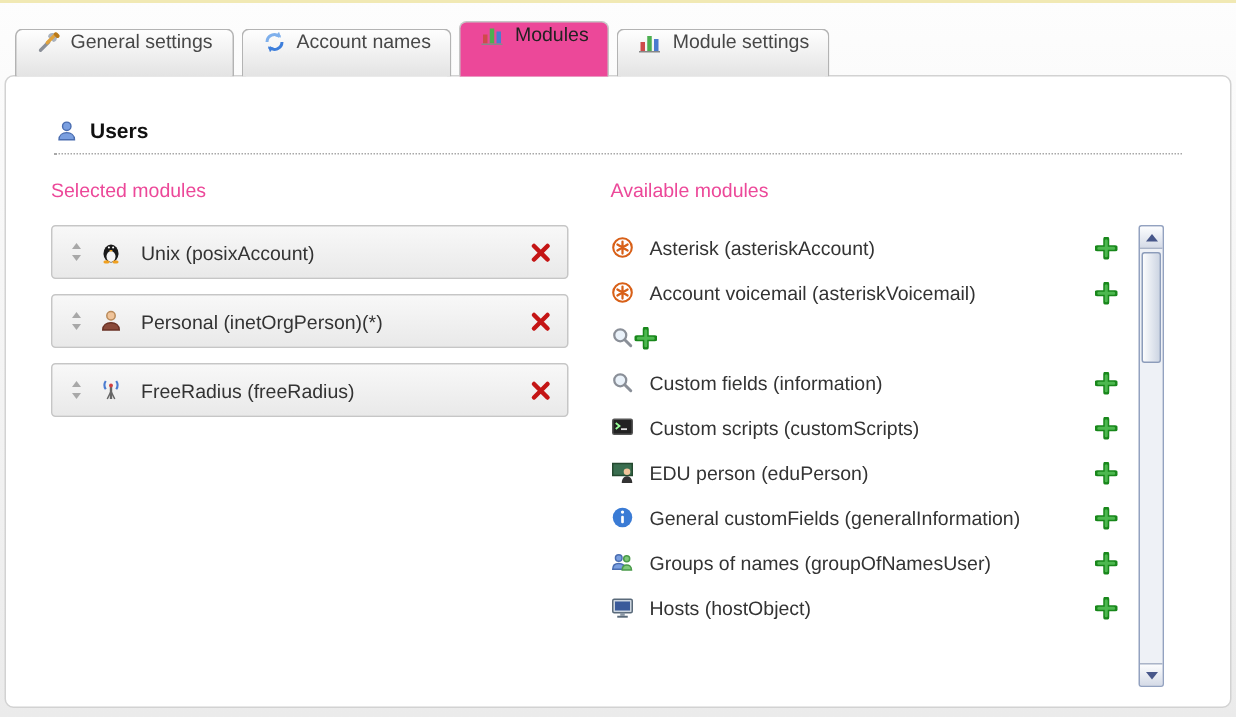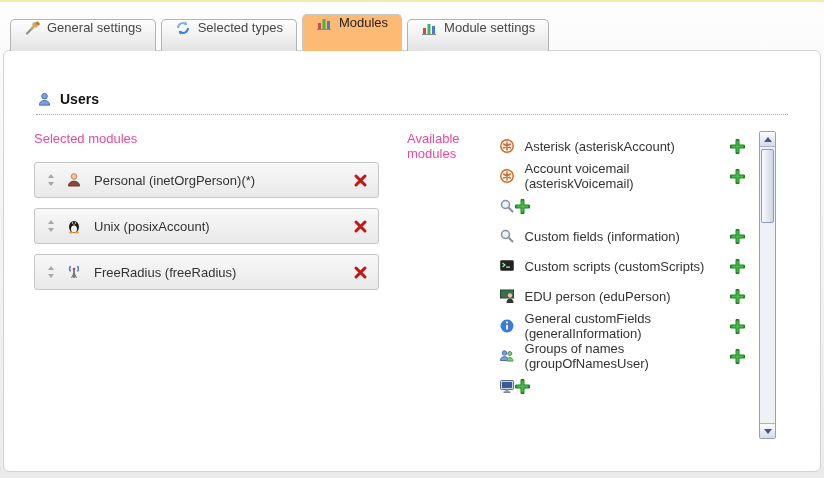--- a/index.html
+++ b/index.html
@@ -2,36 +2,36 @@
 <html><head>
 <meta charset="utf-8">
 <style>
   *{box-sizing:border-box;margin:0;padding:0}
   html,body{width:824px;height:478px;overflow:hidden}
   body{font-family:"Liberation Sans",sans-serif;background:linear-gradient(#fdfdfd,#ebebeb);font-size:13px;color:#333}
   .top-accent{height:2px;background:#f1e9b4}
   .tabbar{display:flex;align-items:flex-end;gap:5px;height:48px;padding-left:10px;position:relative;z-index:3}
   .tab{display:flex;align-items:flex-start;gap:7px;height:32px;padding:0 13px;border:1px solid #b3b3b3;border-bottom:none;
        border-radius:5px 5px 0 0;background:linear-gradient(#fefefe,#e3e3e3);color:#474747;cursor:pointer;margin-bottom:-1px;white-space:nowrap}
-  .tab.active{height:37px;background:#fdba74;border-color:#c6c6c6;color:#222;position:relative;z-index:4}
+  .tab.active{height:37px;background:#ec4899;border-color:#c6c6c6;color:#222;position:relative;z-index:4}
   .icon16{width:16px;height:16px;display:inline-flex;align-items:center;justify-content:center;flex:none}
   .icon16 svg{display:block}
   .panel{position:relative;margin:0 3px;height:422px;background:#fff;border:1px solid #d2d2d2;border-radius:6px;z-index:1}
-  .section-head{display:flex;align-items:center;gap:8px;margin:40px 32px 0 32px;padding-bottom:7px;
+  .section-head{display:flex;align-items:center;gap:8px;margin:28px 32px 0 32px;padding-bottom:7px;
        border-bottom:1px dotted #a8a8a8;font-weight:bold;font-size:14px;color:#111}
   .cols{display:flex;padding:16px 44px 0 30px}
   .left-col{width:345px;flex:none}
   .col-head{color:#ec4899;margin-bottom:16px}
   .sel-row{display:flex;align-items:center;height:36px;padding:0 10px;margin-bottom:10px;border:1px solid #c6c6c6;
        border-radius:3px;background:linear-gradient(#f8f8f8,#e9e9e9)}
   .drag{width:12px;display:inline-flex;justify-content:center;cursor:grab}
   .sel-row .icon16{margin-left:9px}
   .sel-row .mod-label{flex:1;margin-left:12px;color:#333}
   .del-btn{cursor:pointer;display:inline-flex}
-  .right-col{flex:1;margin-left:28px;display:flex;}
+  .right-col{flex:1;margin-left:28px;display:flex;flex-direction:column}
   .avail-wrap{display:flex;align-items:flex-start}
   .avail-list{flex:1}
   .av-row{display:flex;align-items:center;height:30px}
   .av-row .mod-label{margin-left:10px;flex:1}
   .add-btn{cursor:pointer;display:inline-flex;margin-right:8px}
   .scrollbar{width:17px;height:308px;margin-left:6px;flex:none;display:flex;flex-direction:column;
        border:1px solid #93a2c0;border-radius:2px;background:#edeff4;overflow:hidden}
   .sb-btn{height:15px;flex:none;display:flex;align-items:center;justify-content:center;
        background:linear-gradient(#fcfdfe,#d5dbe7);border-bottom:1px solid #aab4c8;cursor:pointer}
   .sb-btn.down{border-bottom:none;border-top:1px solid #aab4c8}
@@ -60,21 +60,21 @@
       </div>
       <div class="tab">
         <span class="icon16">
           <svg width="16" height="16" viewBox="0 0 16 16">
             <path d="M13 8a5 5 0 0 1-8.5 3.5" fill="none" stroke="#3d7edb" stroke-width="2"></path>
             <path d="M3 8a5 5 0 0 1 8.5-3.5" fill="none" stroke="#7fb0ec" stroke-width="2"></path>
             <path d="M11 1.2 L12.4 5 L8.6 4.4 Z" fill="#7fb0ec"></path>
             <path d="M5 14.8 L3.6 11 L7.4 11.6 Z" fill="#3d7edb"></path>
           </svg>
         </span>
-        <span class="tab-label">Selected types</span>
+        <span class="tab-label">Account names</span>
       </div>
       <div class="tab active">
         <span class="icon16">
           <svg width="16" height="16" viewBox="0 0 16 16">
             <rect x="2" y="8" width="3" height="6" fill="#cf4a4a"></rect>
             <rect x="6.5" y="4" width="3" height="10" fill="#4caf50"></rect>
             <rect x="11" y="6" width="3" height="8" fill="#4a7bcf"></rect>
             <rect x="1" y="14" width="14" height="1" fill="#888"></rect>
           </svg>
         </span>
@@ -108,40 +108,20 @@
         <div class="sel-list">
             <div class="sel-row">
               <span class="drag">
                 <svg width="10" height="14" viewBox="0 0 10 14">
                   <path d="M5 1 L8 5 L2 5 Z" fill="#a8a8a8"></path>
                   <path d="M5 13 L8 9 L2 9 Z" fill="#a8a8a8"></path>
                 </svg>
               </span>
               <span class="icon16">
                 <svg width="16" height="16" viewBox="0 0 16 16">
-                  <circle cx="8" cy="4.5" r="2.8" fill="#f0c49a" stroke="#b98a5a"></circle>
-                  <path d="M2.5 14c0-3.2 2.5-4.8 5.5-4.8s5.5 1.6 5.5 4.8z" fill="#8a4a3a" stroke="#6a3226"></path>
-                </svg>
-              </span>
-              <span class="mod-label">Personal (inetOrgPerson)(*)</span>
-              <span class="del-btn">
-                <svg width="15" height="15" viewBox="0 0 15 15">
-                  <path d="M3 3 L12 12 M12 3 L3 12" stroke="#c41515" stroke-width="3" stroke-linecap="round"></path>
-                </svg>
-              </span>
-            </div>
-            <div class="sel-row">
-              <span class="drag">
-                <svg width="10" height="14" viewBox="0 0 10 14">
-                  <path d="M5 1 L8 5 L2 5 Z" fill="#a8a8a8"></path>
-                  <path d="M5 13 L8 9 L2 9 Z" fill="#a8a8a8"></path>
-                </svg>
-              </span>
-              <span class="icon16">
-                <svg width="16" height="16" viewBox="0 0 16 16">
                   <ellipse cx="8" cy="9" rx="5" ry="6" fill="#1a1a1a"></ellipse>
                   <ellipse cx="8" cy="11" rx="3" ry="3.6" fill="#f5f5f5"></ellipse>
                   <circle cx="6.6" cy="5" r="0.7" fill="#fff"></circle>
                   <circle cx="9.4" cy="5" r="0.7" fill="#fff"></circle>
                   <path d="M6.8 6.6 h2.4 l-1.2 1.4z" fill="#f0a020"></path>
                   <ellipse cx="5" cy="14.6" rx="2" ry="1.1" fill="#f0a020"></ellipse>
                   <ellipse cx="11" cy="14.6" rx="2" ry="1.1" fill="#f0a020"></ellipse>
                 </svg>
               </span>
               <span class="mod-label">Unix (posixAccount)</span>
@@ -153,20 +133,40 @@
             </div>
             <div class="sel-row">
               <span class="drag">
                 <svg width="10" height="14" viewBox="0 0 10 14">
                   <path d="M5 1 L8 5 L2 5 Z" fill="#a8a8a8"></path>
                   <path d="M5 13 L8 9 L2 9 Z" fill="#a8a8a8"></path>
                 </svg>
               </span>
               <span class="icon16">
                 <svg width="16" height="16" viewBox="0 0 16 16">
+                  <circle cx="8" cy="4.5" r="2.8" fill="#f0c49a" stroke="#b98a5a"></circle>
+                  <path d="M2.5 14c0-3.2 2.5-4.8 5.5-4.8s5.5 1.6 5.5 4.8z" fill="#8a4a3a" stroke="#6a3226"></path>
+                </svg>
+              </span>
+              <span class="mod-label">Personal (inetOrgPerson)(*)</span>
+              <span class="del-btn">
+                <svg width="15" height="15" viewBox="0 0 15 15">
+                  <path d="M3 3 L12 12 M12 3 L3 12" stroke="#c41515" stroke-width="3" stroke-linecap="round"></path>
+                </svg>
+              </span>
+            </div>
+            <div class="sel-row">
+              <span class="drag">
+                <svg width="10" height="14" viewBox="0 0 10 14">
+                  <path d="M5 1 L8 5 L2 5 Z" fill="#a8a8a8"></path>
+                  <path d="M5 13 L8 9 L2 9 Z" fill="#a8a8a8"></path>
+                </svg>
+              </span>
+              <span class="icon16">
+                <svg width="16" height="16" viewBox="0 0 16 16">
                   <path d="M8 6 L8 14" stroke="#666" stroke-width="1.6"></path>
                   <path d="M5.5 14 L8 9 L10.5 14" fill="none" stroke="#666" stroke-width="1"></path>
                   <circle cx="8" cy="5" r="1.3" fill="#d04040"></circle>
                   <path d="M4.5 7.5 a5 5 0 0 1 0-5.5" fill="none" stroke="#4a7bd0" stroke-width="1.4"></path>
                   <path d="M11.5 2 a5 5 0 0 1 0 5.5" fill="none" stroke="#4a7bd0" stroke-width="1.4"></path>
                 </svg>
               </span>
               <span class="mod-label">FreeRadius (freeRadius)</span>
               <span class="del-btn">
                 <svg width="15" height="15" viewBox="0 0 15 15">
@@ -306,20 +306,21 @@
               </div>
               <div class="av-row">
                 <span class="icon16">
                   <svg width="16" height="16" viewBox="0 0 16 16">
                     <rect x="1.5" y="2.5" width="13" height="9" rx="1" fill="#cdd6e0" stroke="#5a6a7a"></rect>
                     <rect x="3" y="4" width="10" height="6" fill="#3a5a9a"></rect>
                     <rect x="6.5" y="11.5" width="3" height="2" fill="#8a97a5"></rect>
                     <rect x="4.5" y="13.5" width="7" height="1.3" fill="#5a6a7a"></rect>
                   </svg>
                 </span>
+                <span class="mod-label">Hosts (hostObject)</span>
                 <span class="add-btn">
                   <svg width="15" height="15" viewBox="0 0 15 15">
                     <path d="M7.5 1.5 V13.5 M1.5 7.5 H13.5" stroke="#18871b" stroke-width="4" stroke-linecap="round"></path>
                     <path d="M7.5 2.5 V12.5 M2.5 7.5 H12.5" stroke="#4db84f" stroke-width="2" stroke-linecap="round"></path>
                   </svg>
                 </span>
               </div>
             </div>
           <div class="scrollbar">
             <div class="sb-btn up">

